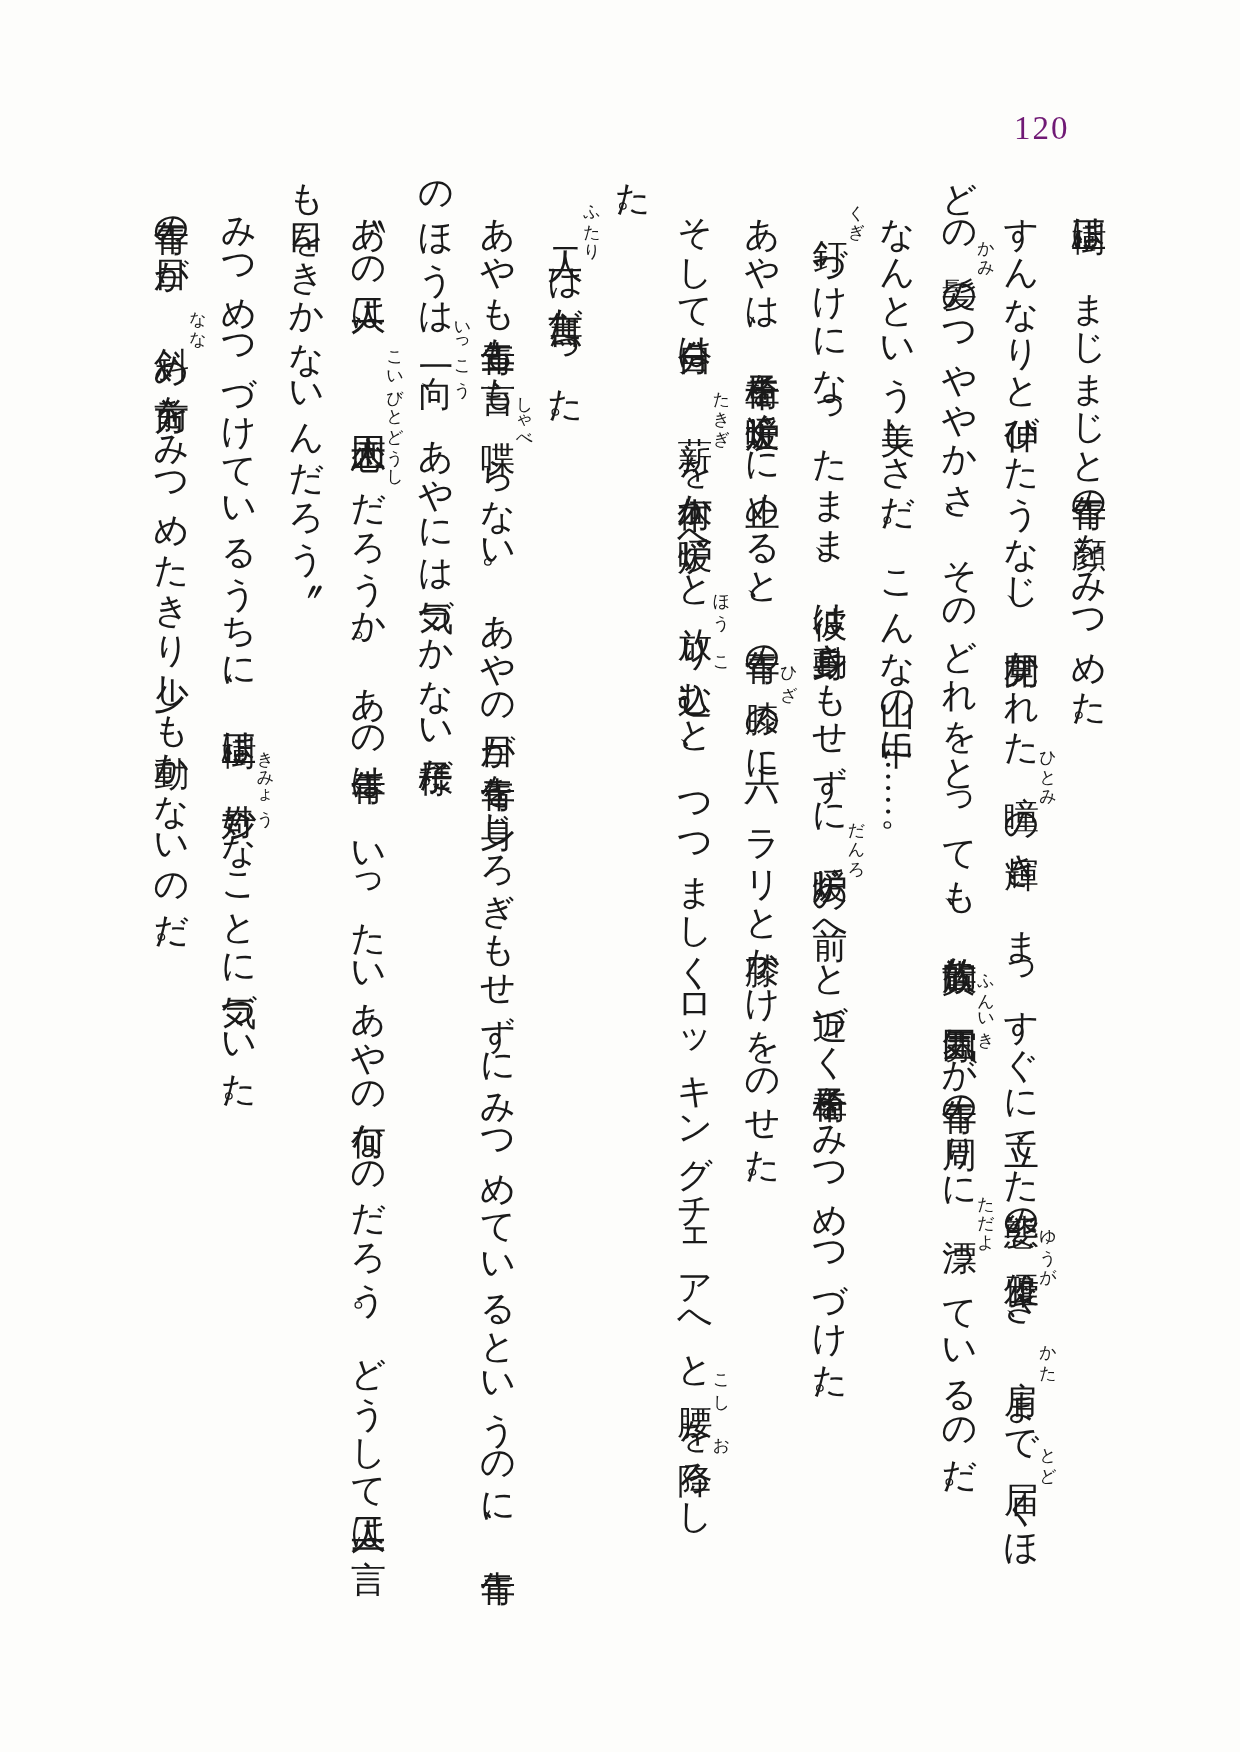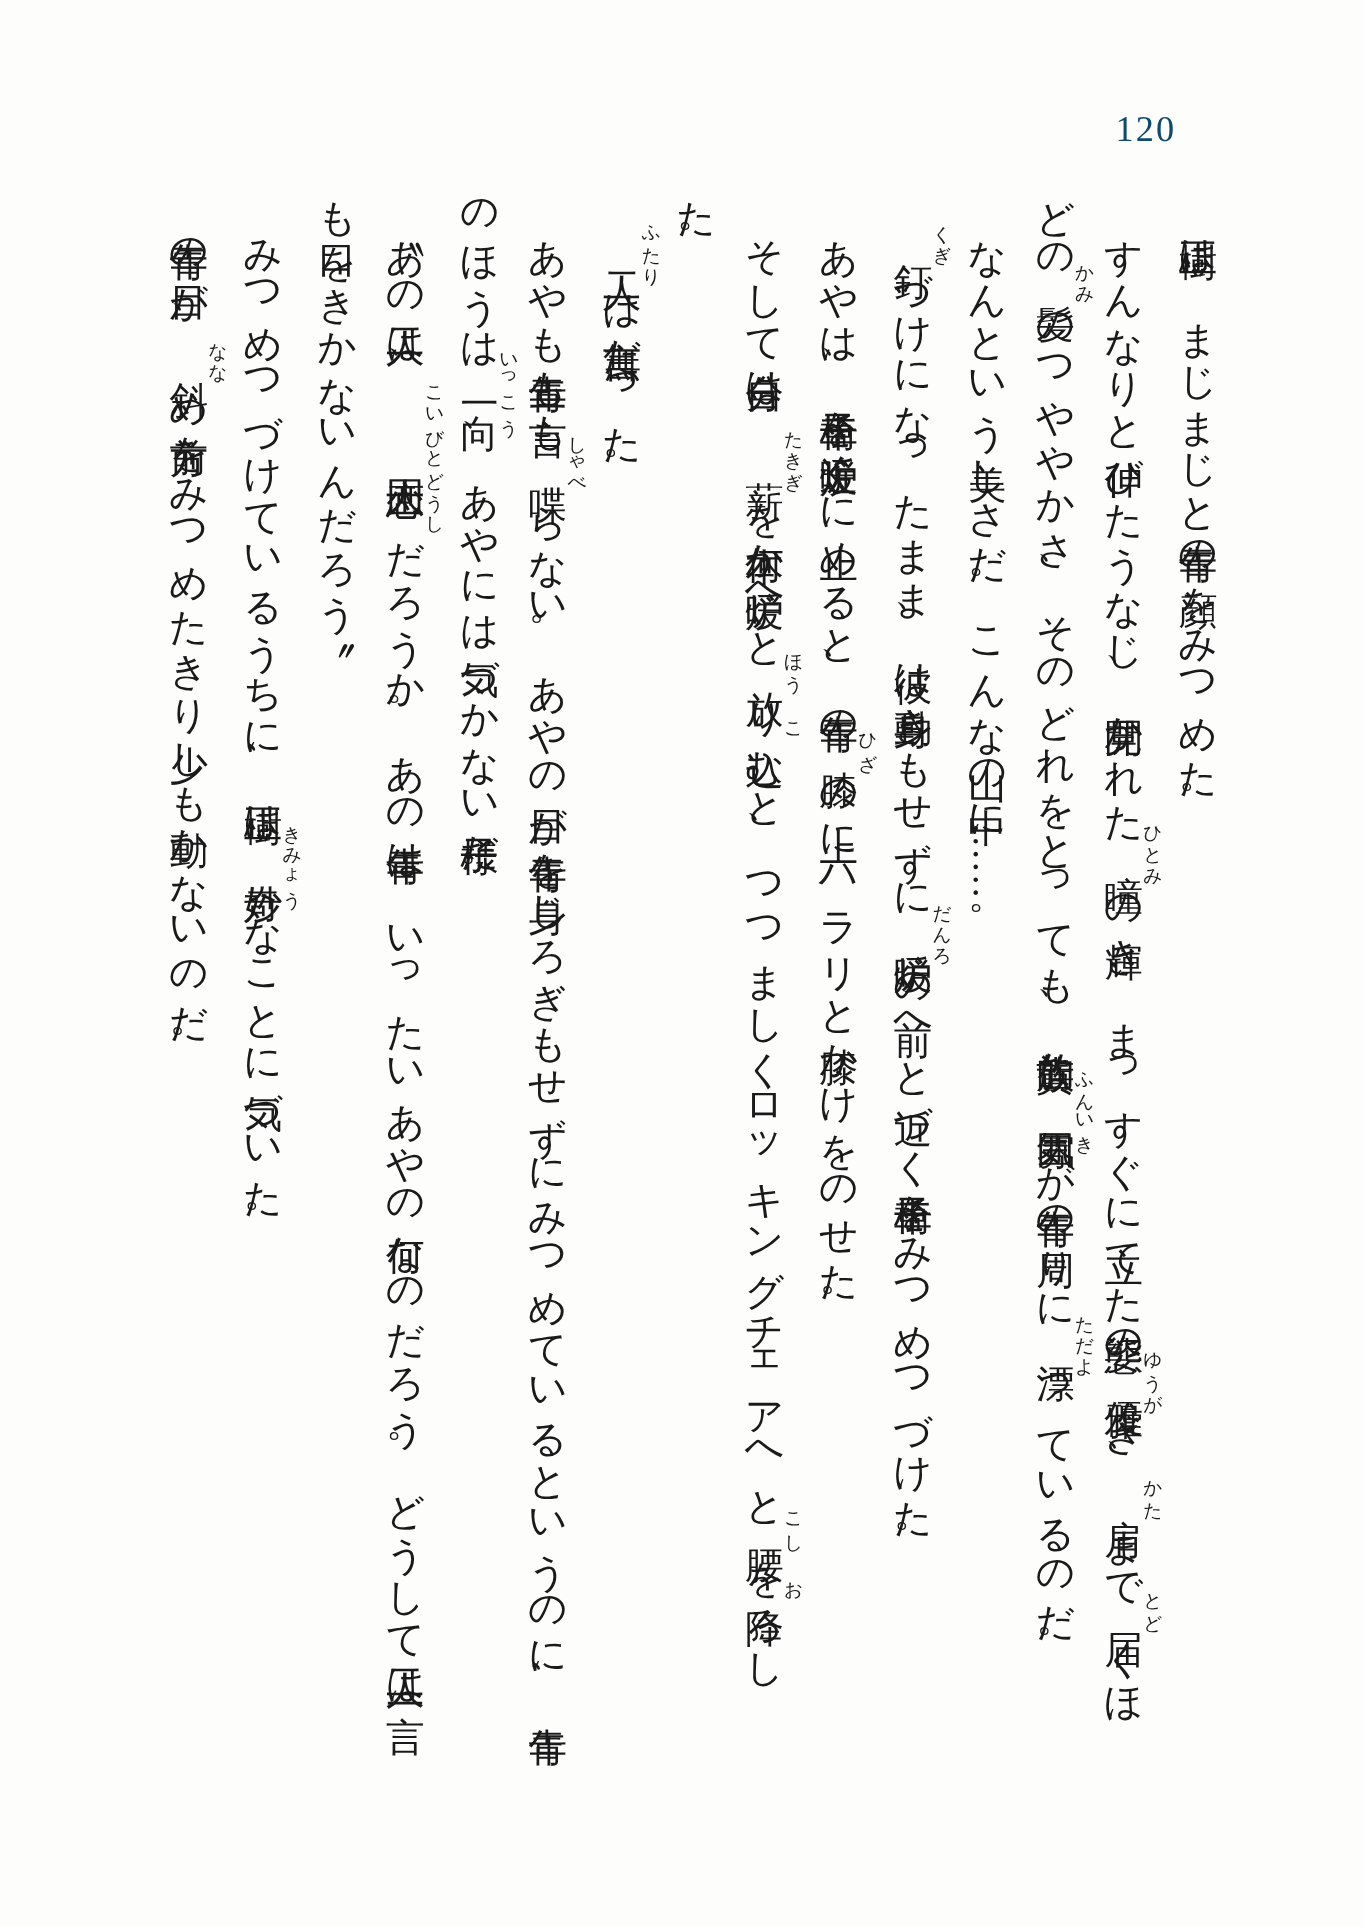--- a/index.html
+++ b/index.html
@@ -15,25 +15,25 @@
   .page {
     position: relative;
     width: 1240px;
     height: 1752px;
     background: #fdfdfb;
     overflow: hidden;
     color: #1a1a1a;
   }
   .page-number {
     position: absolute;
-    top: 100px;
+    top: 110px;
     left: 1014px;
     font-size: 33px;
     letter-spacing: 2px;
-    color: #0c4a6e;
+    color: #701a75;
   }
   .text-block {
     position: absolute;
     top: 158px;
     right: 121px;
     height: 1410px;
     writing-mode: vertical-rl;
     -webkit-writing-mode: vertical-rl;
     text-orientation: mixed;
     font-size: 35px;

